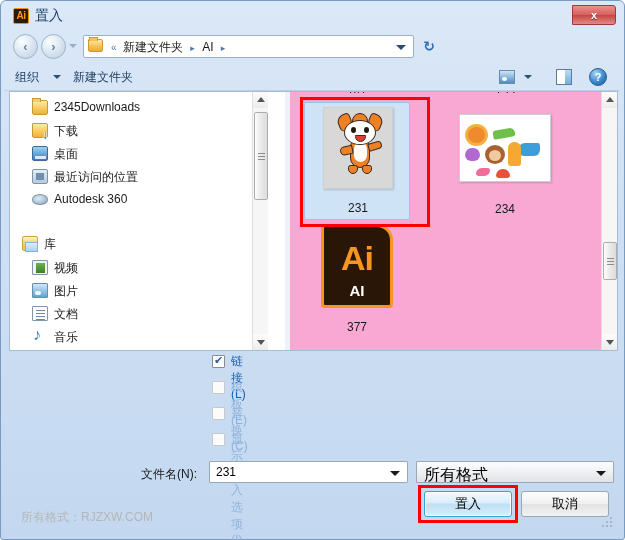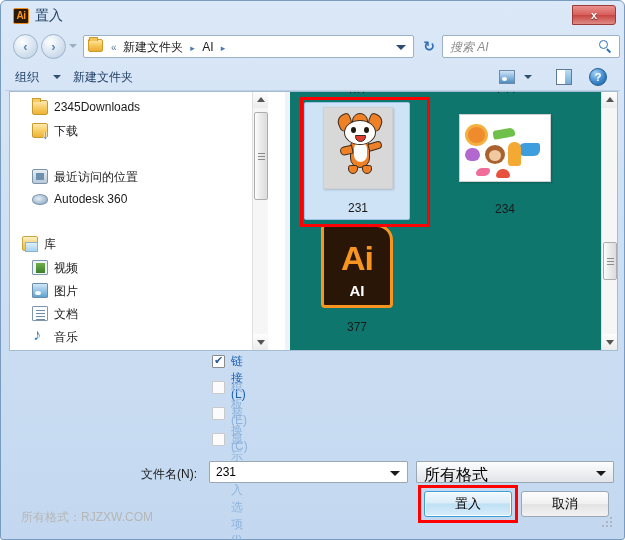--- a/index.html
+++ b/index.html
@@ -336,21 +336,21 @@
   }
   .sb-thumb .grip {
     position: absolute; left: 3px; top: 50%; margin-top: -3px;
     width: 7px; height: 1px; background: #8c8c8c;
     box-shadow: 0 3px 0 #8c8c8c, 0 6px 0 #8c8c8c;
   }
 
   
   .filepane {
     position: absolute; left: 280px; top: 0; right: 0; height: 100%;
-    background: #0f766e; overflow: hidden;
+    background: #f9a8d4; overflow: hidden;
   }
   .grid-item {
     position: absolute; width: 106px; height: 118px; cursor: pointer;
   }
   .grid-item .thumbwrap {
     position: absolute; left: 0; top: 0; width: 106px; height: 92px;
   }
   .grid-item .cap {
     position: absolute; left: 0; bottom: 4px; width: 106px;
     text-align: center; font-size: 12px; color: #1a1a1a;
@@ -596,27 +596,20 @@
           <span class="node">新建文件夹</span>
           <span class="chev">▸</span>
           <span class="node">AI</span>
           <span class="chev">▸</span>
         </div>
         <div class="addr-dd"></div>
       </div>
 
       <div class="refresh">↻</div>
 
-      <div class="searchbox">
-        <div class="ph">搜索 AI</div>
-        <div class="search-icon">
-          <div class="lens"></div>
-            <div class="handle"></div>
-        </div>
-      </div>
     </div>
 
     <div class="cmdbar">
       <div class="cmd-item cmd-organize">组织</div>
       <div class="cmd-caret"></div>
       <div class="cmd-item cmd-newfolder">新建文件夹</div>
       <div class="view-icon"></div>
       <div class="view-caret"></div>
       <div class="pane-icon"></div>
       <div class="help-icon">
@@ -627,20 +620,24 @@
     <div class="body-area">
 
       <div class="sidebar">
         <div class="nav-row" style="top:6px">
           <span class="ico folder"></span>
           <span class="lbl">2345Downloads</span>
         </div>
         <div class="nav-row" style="top:29px">
           <span class="ico download"></span>
           <span class="lbl">下载</span>
+        </div>
+        <div class="nav-row" style="top:52px">
+          <span class="ico desktop"></span>
+          <span class="lbl">桌面</span>
         </div>
         <div class="nav-row" style="top:75px">
           <span class="ico recent"></span>
           <span class="lbl">最近访问的位置</span>
         </div>
         <div class="nav-row" style="top:98px">
           <span class="ico cloud"></span>
           <span class="lbl">Autodesk 360</span>
         </div>
 

